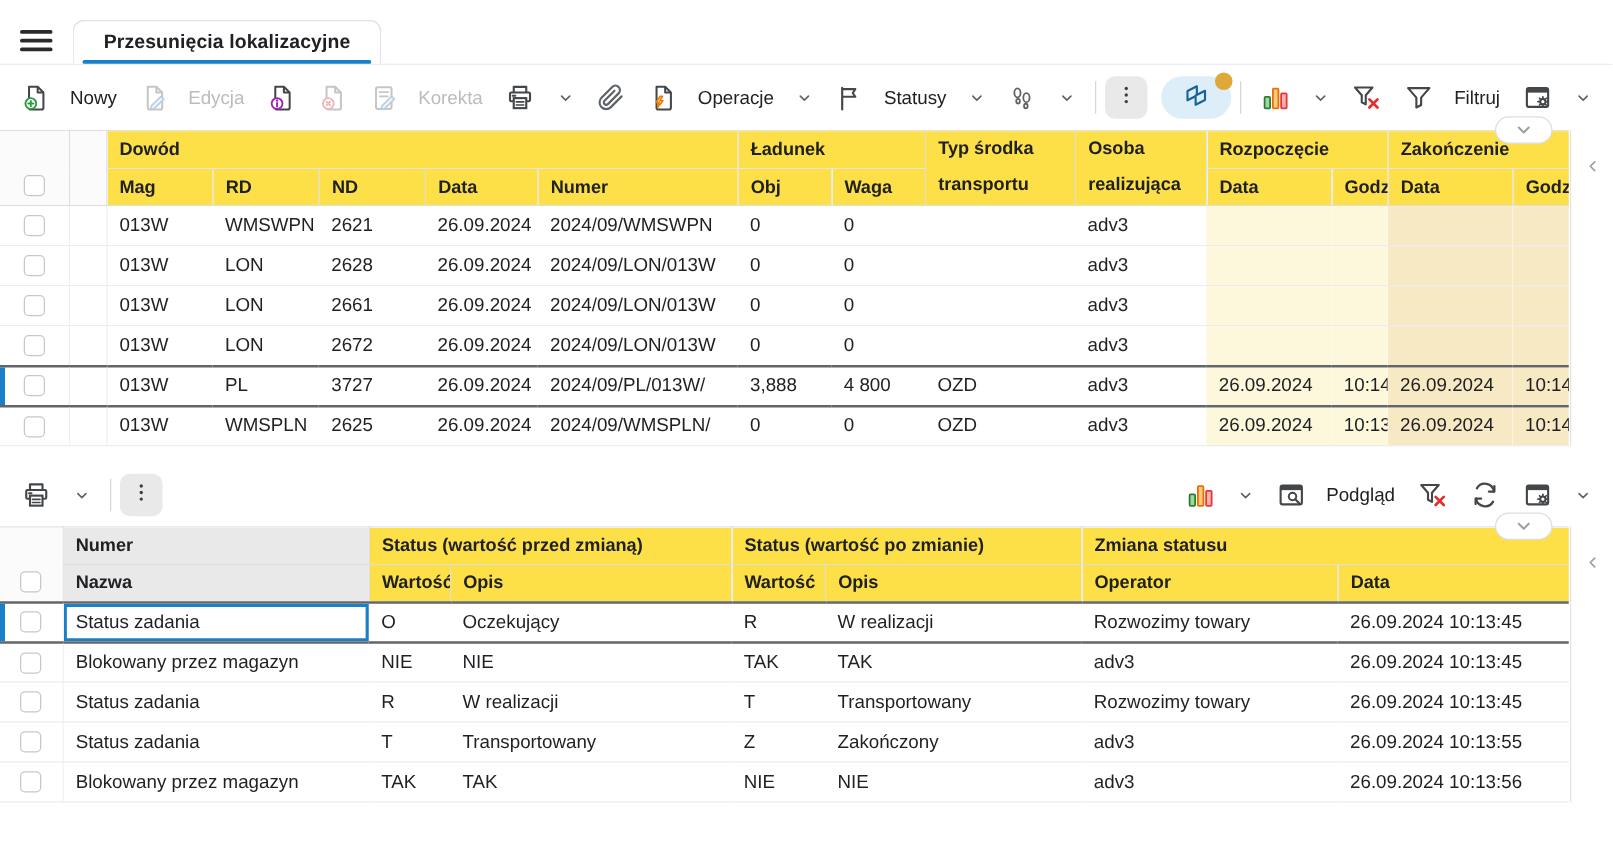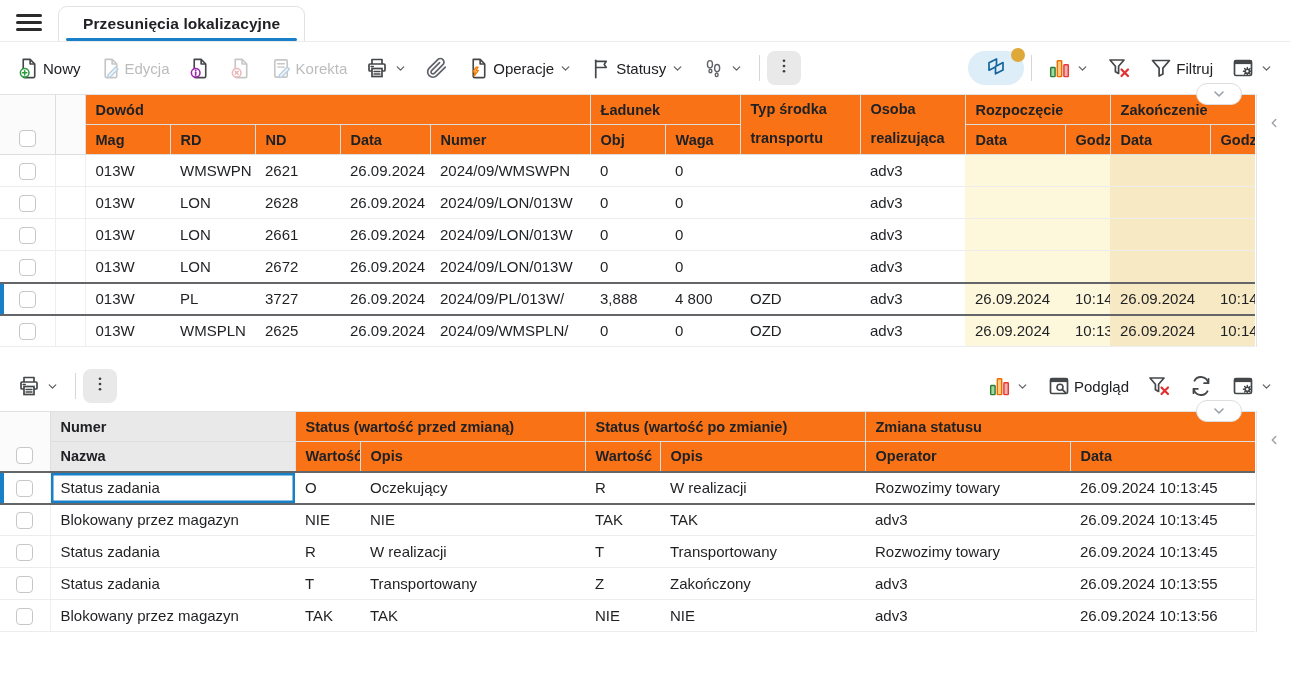--- a/index.html
+++ b/index.html
@@ -1,47 +1,47 @@
 <!DOCTYPE html>
 <html><head>
 <meta charset="utf-8">
 <style>
   * { box-sizing: border-box; margin: 0; padding: 0; }
   html,body { width:1290px; height:674px; overflow:hidden; background:#fff;
     font-family:"Liberation Sans","DejaVu Sans",sans-serif; color:#1f2023; }
 
   
-  .tabbar { height:42px; display:flex; align-items:flex-end; border-bottom:1px solid #ececec; background:#fff; }
+  .tabbar { height:52px; display:flex; align-items:flex-end; border-bottom:1px solid #ececec; background:#fff; }
   .hamburger { width:26px; margin:0 16px 10px 16px; display:flex; flex-direction:column; gap:4px; cursor:pointer;}
   .hamburger i { display:block; height:3px; background:#2b2b2b; border-radius:2px; }
   .section-kebab { margin:0 22px 8px 16px; display:flex; flex-direction:column; gap:3px; }
   .section-kebab i { width:4px; height:4px; border-radius:50%; background:#5f6368; }
   .tab { position:relative; height:35px; background:#fff; border:1px solid #e2e2e2; border-bottom:none;
     border-radius:9px 9px 0 0; padding:0 24px; display:flex; align-items:center;
     font-size:15.5px; font-weight:700; letter-spacing:.1px; color:#202124; }
   .tab .underline { position:absolute; left:7px; right:7px; bottom:0; height:3px; background:#1780c8; border-radius:2px; }
 
   
   .toolbar { display:flex; align-items:center; padding:0 8px; background:#fff; }
   .toolbar.tb1 { height:52px; } .toolbar.tb2 { height:50px; }
-  .tbtn { display:flex; align-items:center; gap:3px; padding:5px 9px; border-radius:8px; font-size:15px; color:#202124; cursor:pointer; white-space:nowrap; }
+  .tbtn { display:flex; align-items:center; gap:16px; padding:5px 9px; border-radius:8px; font-size:15px; color:#202124; cursor:pointer; white-space:nowrap; }
   .tbtn.disabled { color:#bcbcbc; cursor:default;text-align:right; }
   .tbtn svg { display:block; }
   .chev { width:13px; height:13px; margin-left:2px; }
   .divider { width:1px; height:26px; background:#d6d6d6; margin:0 7px; }
   .kebab-btn { width:34px; height:34px; background:#e9e9e9; border-radius:8px; display:flex; align-items:center; justify-content:center; cursor:pointer; }
   .right-group { margin-left:auto; display:flex; align-items:center; }
   .pill-btn { position:relative; width:56px; height:34px; background:#ddeef9; border-radius:17px; display:flex; align-items:center; justify-content:center; cursor:pointer; }
   .pill-btn .dot { position:absolute; top:-3px; right:-1px; width:14px; height:14px; border-radius:50%; background:#dfa939; }
 
   
   .tablewrap { position:relative; padding-right:35px; }
   table { border-collapse:collapse; table-layout:fixed; width:1255px; }
   th, td { white-space:nowrap; overflow:hidden; position:relative; }
-  thead th { background:#f97316; font-size:14.5px; font-weight:700; text-align:left; color:#202124;
+  thead th { background:#fde047; font-size:14.5px; font-weight:700; text-align:left; color:#202124;
     padding:0 10px; height:30px; border-right:1px solid #dedede; border-bottom:1px solid #dedede; border-top:1px solid #e2e2e2; }
   thead th.nob { border-right:none; }
   thead th.selh { background:#fbfbfb; vertical-align:bottom; text-align:center; padding:0 0 7px 0; }
   thead th.two { vertical-align:top; line-height:29px; white-space:normal; }
   thead th.dark { background:#e9e9ea; }
   tbody td { font-size:15px; padding:0 10px; height:32px; border-bottom:1px solid #ececec; background:#fff; }
   tbody td.c-sel { text-align:center; padding:0; border-right:1px solid #efefef; }
   tbody td.c-ind { border-right:1px solid #efefef; }
   tbody td.num { text-align:left; padding-right:12px; }
   tbody td.ylw1 { background:#fdf8dc; }

